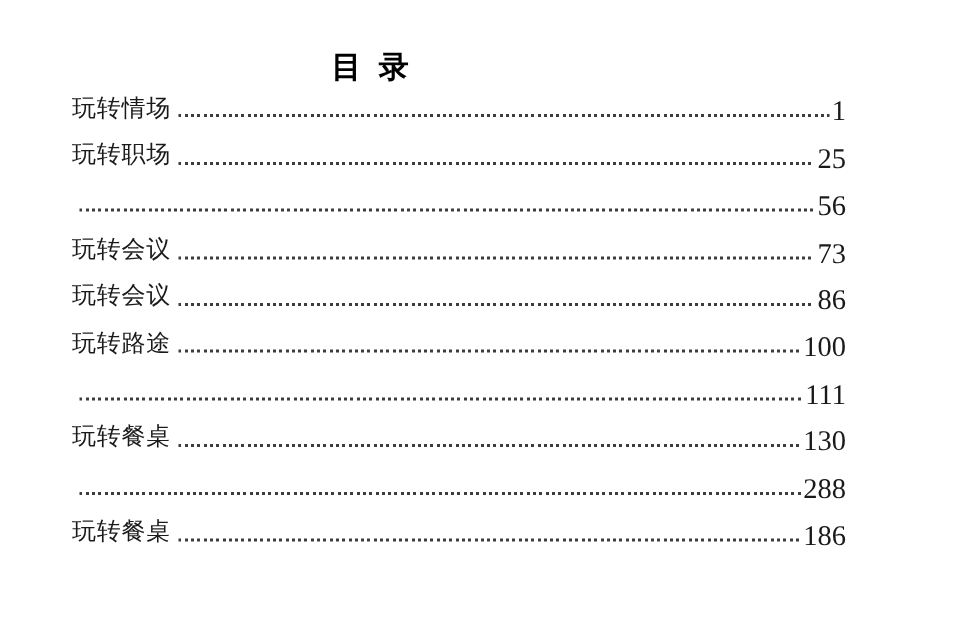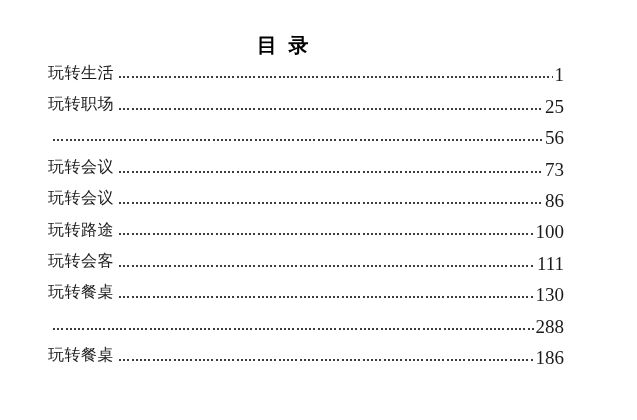--- a/index.html
+++ b/index.html
@@ -12,21 +12,21 @@
     width: 637px;
     height: 420px;
     background: #ffffff;
     overflow: hidden;
     font-family: "Liberation Serif", "DejaVu Serif", serif;
     color: #1a1a1a;
   }
   .toc-title {
     position: absolute;
     top: 34px;
-    left: 257px;
+    left: 221px;
     margin: 0;
     font-family: "Liberation Sans", "DejaVu Sans", sans-serif;
     font-size: 20px;
     font-weight: bold;
     color: #000000;
     letter-spacing: 3px;
     white-space: pre;
     line-height: 1.1;
   }
   .toc-list {
@@ -66,21 +66,21 @@
     color: #1a1a1a;
   }
 </style>
 </head>
 <body>
 
 <div class="page">
   <h1 class="toc-title">目 录</h1>
   <div class="toc-list">
       <div class="toc-row">
-        <span class="toc-label">玩转生活</span>
+        <span class="toc-label">玩转情场</span>
         <span class="dot-leader"></span>
         <span class="toc-num">1</span>
       </div>
       <div class="toc-row">
         <span class="toc-label">玩转职场</span>
         <span class="dot-leader"></span>
         <span class="toc-num">25</span>
       </div>
       <div class="toc-row">
         <span class="dot-leader"></span>
@@ -95,21 +95,20 @@
         <span class="toc-label">玩转会议</span>
         <span class="dot-leader"></span>
         <span class="toc-num">86</span>
       </div>
       <div class="toc-row">
         <span class="toc-label">玩转路途</span>
         <span class="dot-leader"></span>
         <span class="toc-num">100</span>
       </div>
       <div class="toc-row">
-        <span class="toc-label">玩转会客</span>
         <span class="dot-leader"></span>
         <span class="toc-num">111</span>
       </div>
       <div class="toc-row">
         <span class="toc-label">玩转餐桌</span>
         <span class="dot-leader"></span>
         <span class="toc-num">130</span>
       </div>
       <div class="toc-row">
         <span class="dot-leader"></span>

